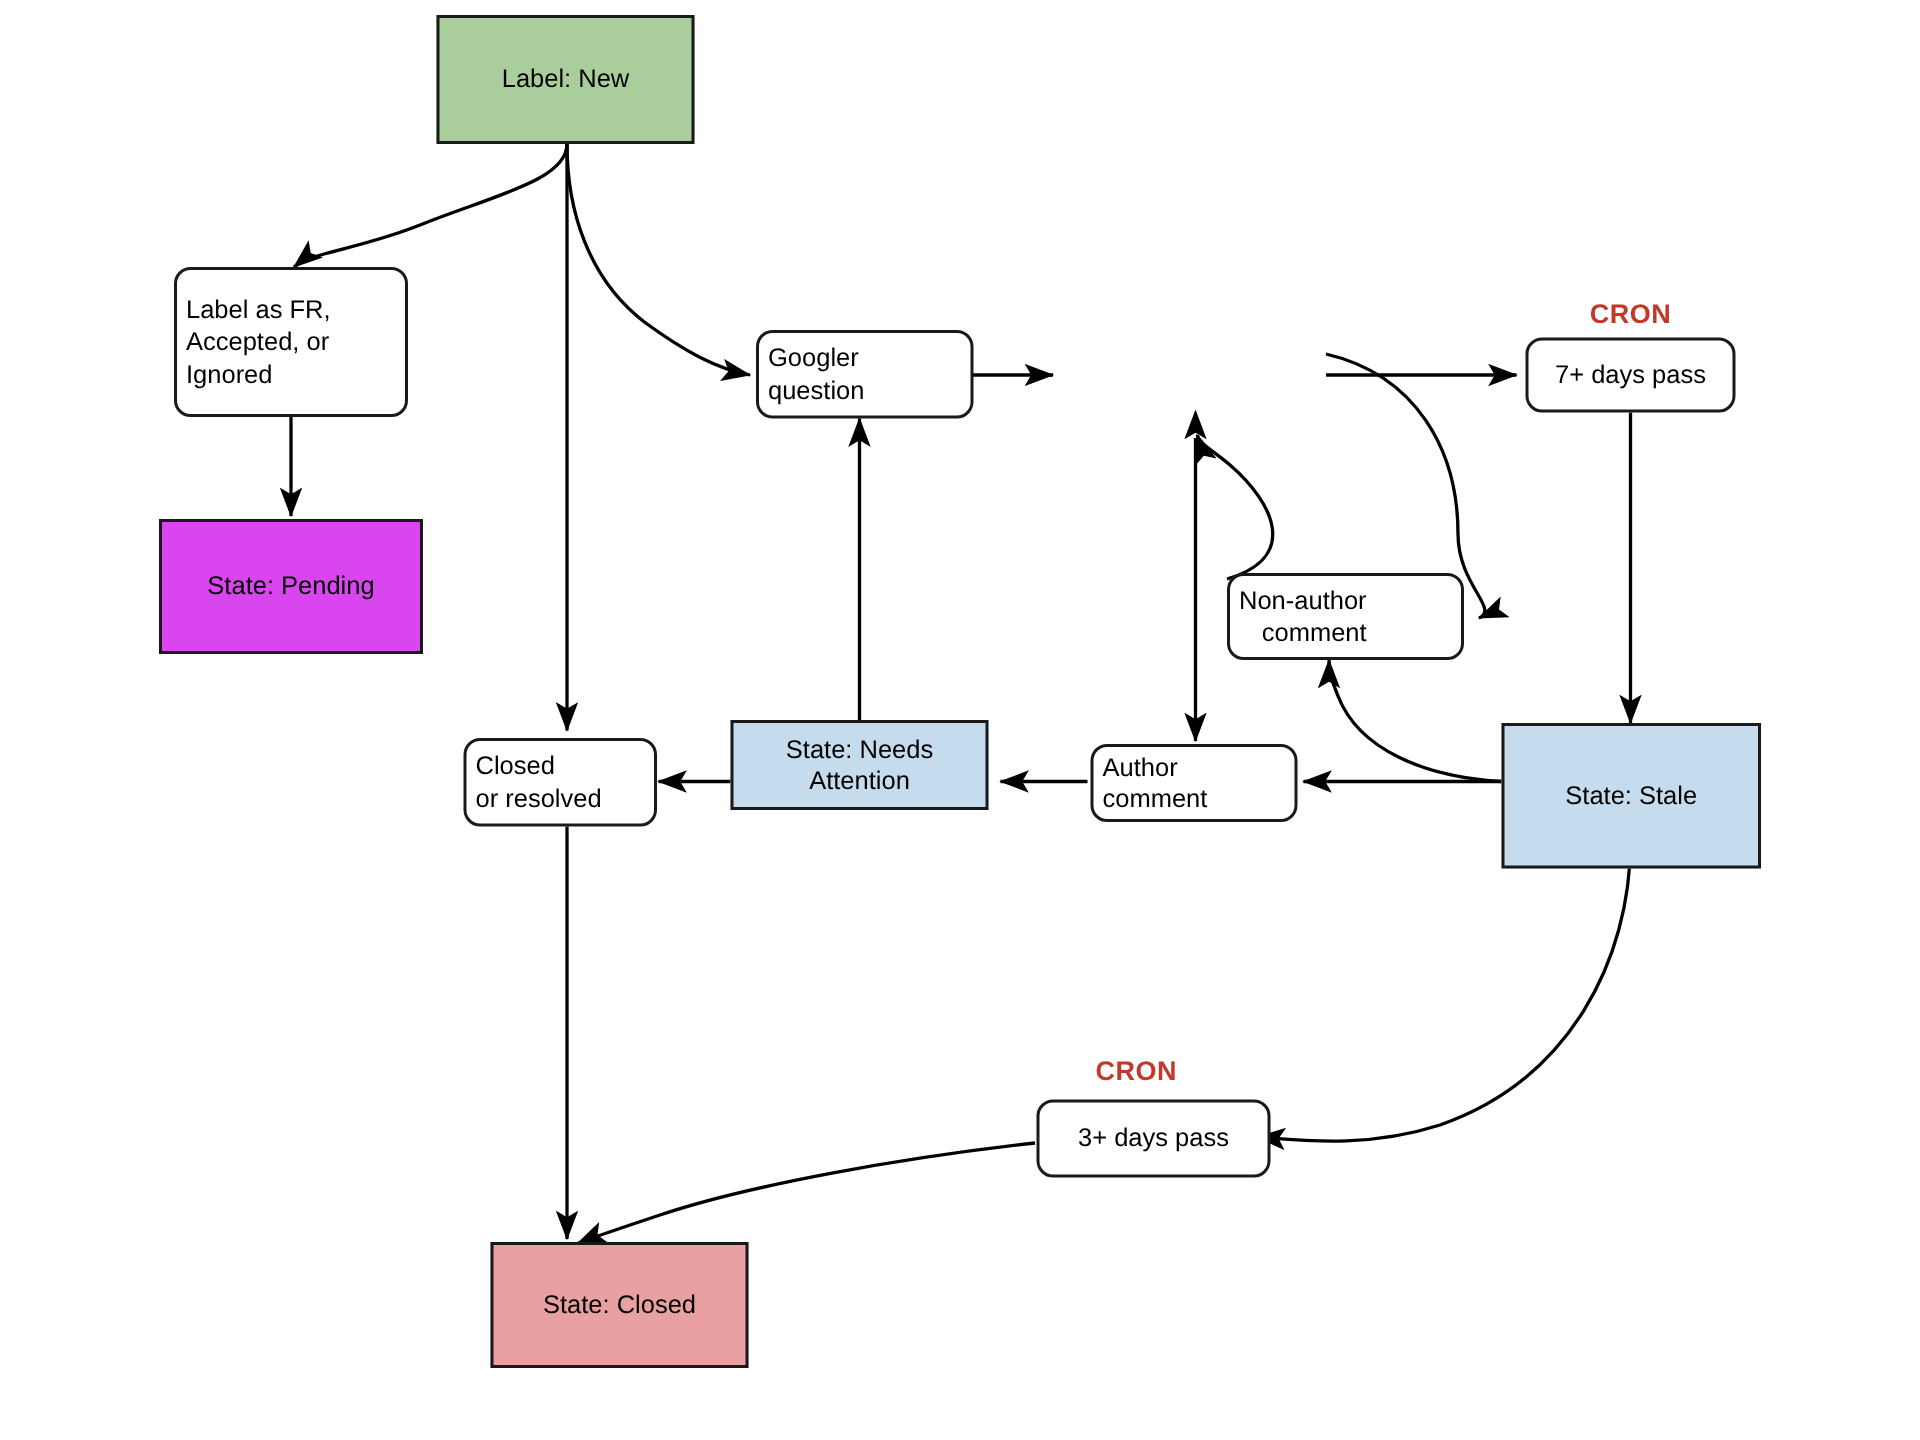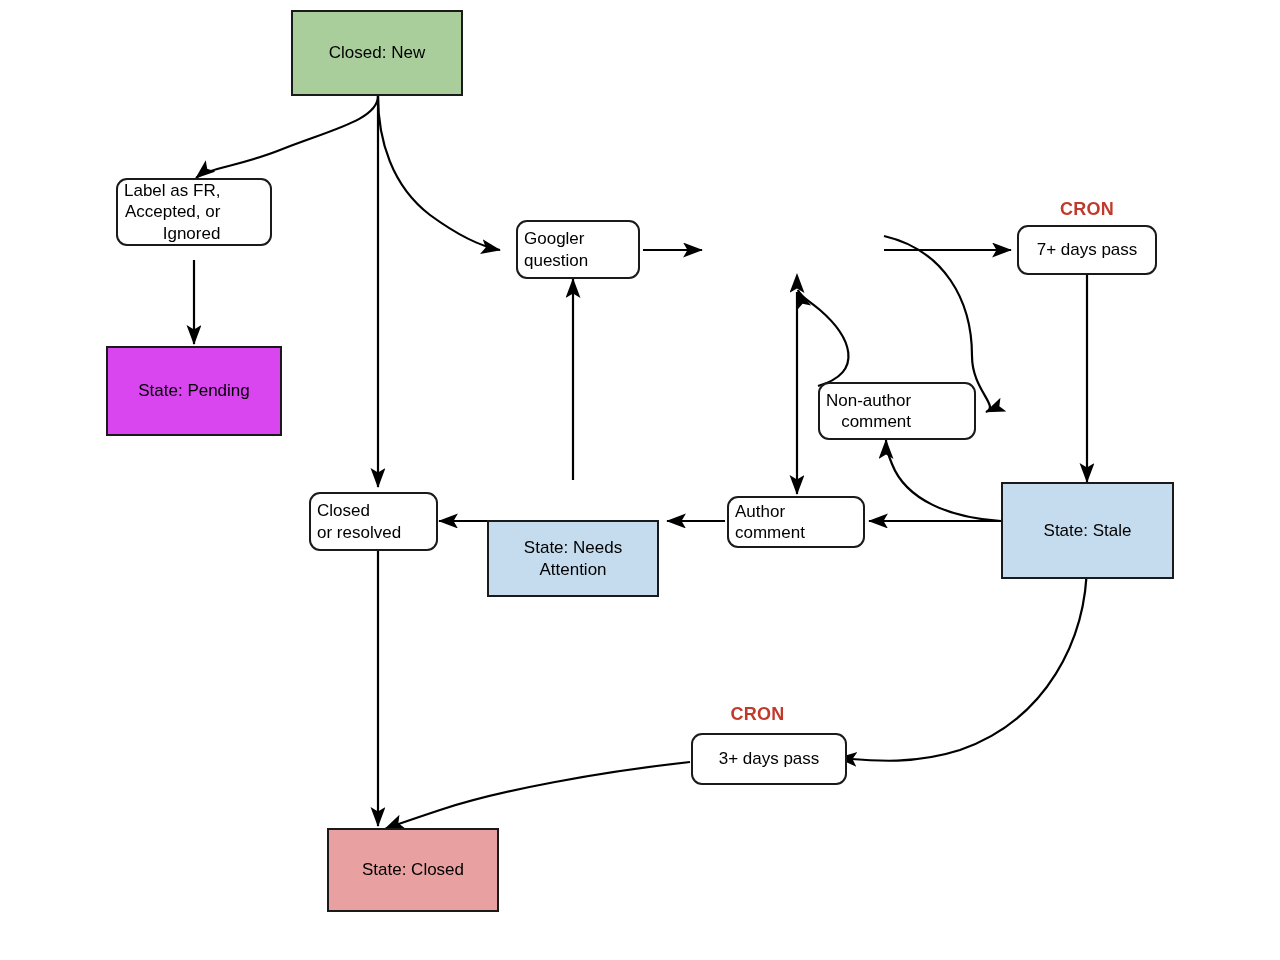--- a/index.html
+++ b/index.html
@@ -103,34 +103,34 @@
 
       <path d="M 573,480 L 573,279" marker-end="url(#ah)"></path>
 
       <path d="M 378,551 L 378,826" marker-end="url(#ah)"></path>
 
       <path d="M 690,762 C 600,772 500,790 440,810 C 410,820 392,826 385,829" marker-end="url(#ah)"></path>
     </g>
   </svg>
 
   <div class="node state-new" style="left:291px; top:10px; width:172px; height:86px;">
-    <span class="label">Closed: New</span>
+    <span class="label">Label: New</span>
   </div>
 
-  <div class="node rounded left-align" style="left:116px; top:178px; width:156px; height:68px;text-align:right;">
+  <div class="node rounded left-align" style="left:116px; top:178px; width:156px; height:100px;">
     <span class="label">Label as FR,
 Accepted, or
 Ignored</span>
   </div>
 
   <div class="node state-pending" style="left:106px; top:346px; width:176px; height:90px;">
     <span class="label">State: Pending</span>
   </div>
 
-  <div class="node rounded left-align" style="left:516px; top:220px; width:124px; height:59px;">
+  <div class="node rounded left-align" style="left:504px; top:220px; width:145px; height:59px;">
     <span class="label">Googler
 question</span>
   </div>
 
 
   <div class="cron-label" style="left:1017px; top:199px; width:140px;">CRON</div>
 
   <div class="node rounded" style="left:1017px; top:225px; width:140px; height:50px;">
     <span class="label">7+ days pass</span>
   </div>
@@ -138,21 +138,21 @@
   <div class="node rounded left-align" style="left:818px; top:382px; width:158px; height:58px;text-align:right;">
     <span class="label">Non-author
 comment</span>
   </div>
 
   <div class="node rounded left-align" style="left:309px; top:492px; width:129px; height:59px;">
     <span class="label">Closed
 or resolved</span>
   </div>
 
-  <div class="node state-attn" style="left:487px; top:480px; width:172px; height:77px;margin-top:40px;">
+  <div class="node state-attn" style="left:487px; top:480px; width:172px; height:60px;">
     <span class="label">State: Needs
 Attention</span>
   </div>
 
   <div class="node rounded left-align" style="left:727px; top:496px; width:138px; height:52px;">
     <span class="label">Author
 comment</span>
   </div>
 
   <div class="node state-stale" style="left:1001px; top:482px; width:173px; height:97px;">

